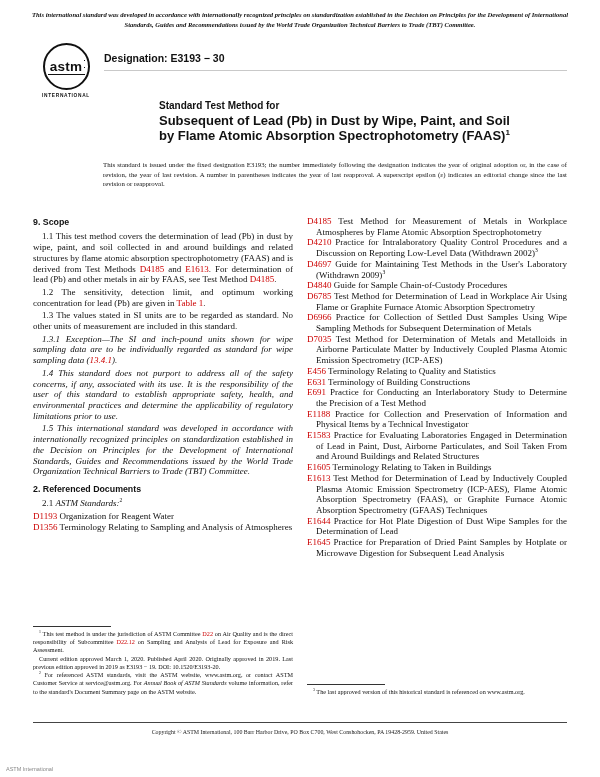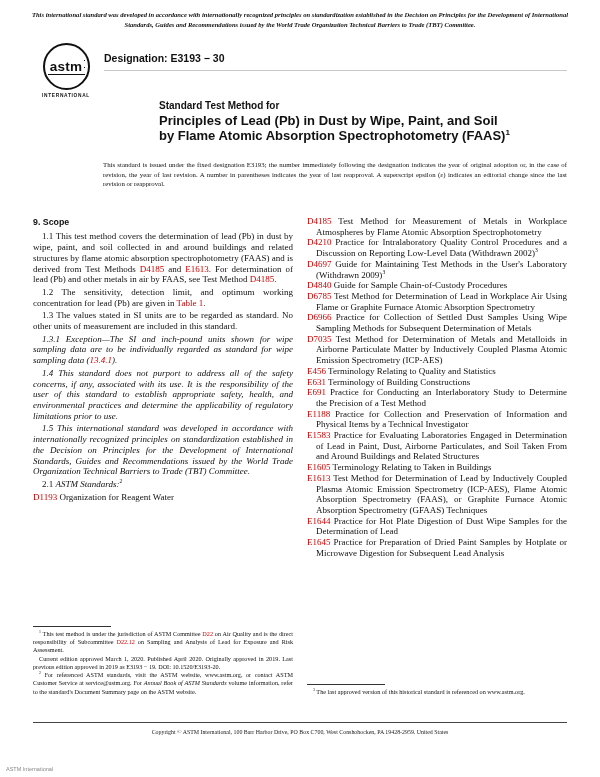--- a/index.html
+++ b/index.html
@@ -91,40 +91,42 @@
     </div>
     <div class="logo-intl">INTERNATIONAL</div>
   </div>
 
   <div class="designation">Designation: E3193 − 30</div>
   <div class="designation-rule"></div>
 
   <div class="title-block">
     <div class="title-kicker">Standard Test Method for</div>
     <div class="title-main">
-      <span>Principles of Lead (Pb) in Dust by Wipe, Paint, and Soil</span><br>
+      <span>Subsequent of Lead (Pb) in Dust by Wipe, Paint, and Soil</span><br>
       <span>by Flame Atomic Absorption Spectrophotometry (FAAS)</span><span class="seg-sup">1</span>
     </div>
   </div>
 
   <div class="issued">This standard is issued under the fixed designation E3193; the number immediately following the designation indicates the year of original adoption or, in the case of revision, the year of last revision. A number in parentheses indicates the year of last reapproval. A superscript epsilon (ε) indicates an editorial change since the last revision or reapproval.</div>
 
   <div class="columns">
 
     <div class="col">
       <div class="col-body">
         <div class="sec-heading">9. Scope</div>
         <p class="para"><span>1.1 This test method covers the determination of lead (Pb) in dust by wipe, paint, and soil collected in and around buildings and related structures by flame atomic absorption spectrophotometry (FAAS) and is derived from Test Methods </span><span class="seg-link">D4185</span><span> and </span><span class="seg-link">E1613</span><span>. For determination of lead (Pb) and other metals in air by FAAS, see Test Method </span><span class="seg-link">D4185</span><span>.</span></p>
         <p class="para"><span>1.2 The sensitivity, detection limit, and optimum working concentration for lead (Pb) are given in </span><span class="seg-link">Table 1</span><span>.</span></p>
         <p class="para"><span>1.3 The values stated in SI units are to be regarded as standard. No other units of measurement are included in this standard.</span></p>
         <p class="para"><span class="seg-i">1.3.1 Exception—The SI and inch-pound units shown for wipe sampling data are to be individually regarded as standard for wipe sampling data (</span><span class="seg-il">13.4.1</span><span class="seg-i">).</span></p>
         <p class="para"><span class="seg-i">1.4 This standard does not purport to address all of the safety concerns, if any, associated with its use. It is the responsibility of the user of this standard to establish appropriate safety, health, and environmental practices and determine the applicability of regulatory limitations prior to use.</span></p>
         <p class="para"><span class="seg-i">1.5 This international standard was developed in accordance with internationally recognized principles on standardization established in the Decision on Principles for the Development of International Standards, Guides and Recommendations issued by the World Trade Organization Technical Barriers to Trade (TBT) Committee.</span></p>
+        <div class="sec-heading mt">2. Referenced Documents</div>
         <p class="para"><span>2.1 </span><span class="seg-i">ASTM Standards:</span><span class="seg-sup">2</span></p>
         <div class="ref-item"><span class="seg-link">D1193</span><span> Organization for Reagent Water</span></div>
+        <div class="ref-item"><span class="seg-link">D1356</span><span> Terminology Relating to Sampling and Analysis of Atmospheres</span></div>
       </div>
       <div class="fn-block">
         <div class="fn-rule"></div>
         <p class="fn-para"><span class="seg-sup">1</span><span> This test method is under the jurisdiction of ASTM Committee </span><span class="seg-link">D22</span><span> on Air Quality and is the direct responsibility of Subcommittee </span><span class="seg-link">D22.12</span><span> on Sampling and Analysis of Lead for Exposure and Risk Assessment.</span></p>
         <p class="fn-para"><span>Current edition approved March 1, 2020. Published April 2020. Originally approved in 2019. Last previous edition approved in 2019 as E3193 − 19. DOI: 10.1520/E3193-20.</span></p>
         <p class="fn-para"><span class="seg-sup">2</span><span> For referenced ASTM standards, visit the ASTM website, www.astm.org, or contact ASTM Customer Service at service@astm.org. For </span><span class="seg-i">Annual Book of ASTM Standards</span><span> volume information, refer to the standard's Document Summary page on the ASTM website.</span></p>
       </div>
     </div>
 
     <div class="col">

